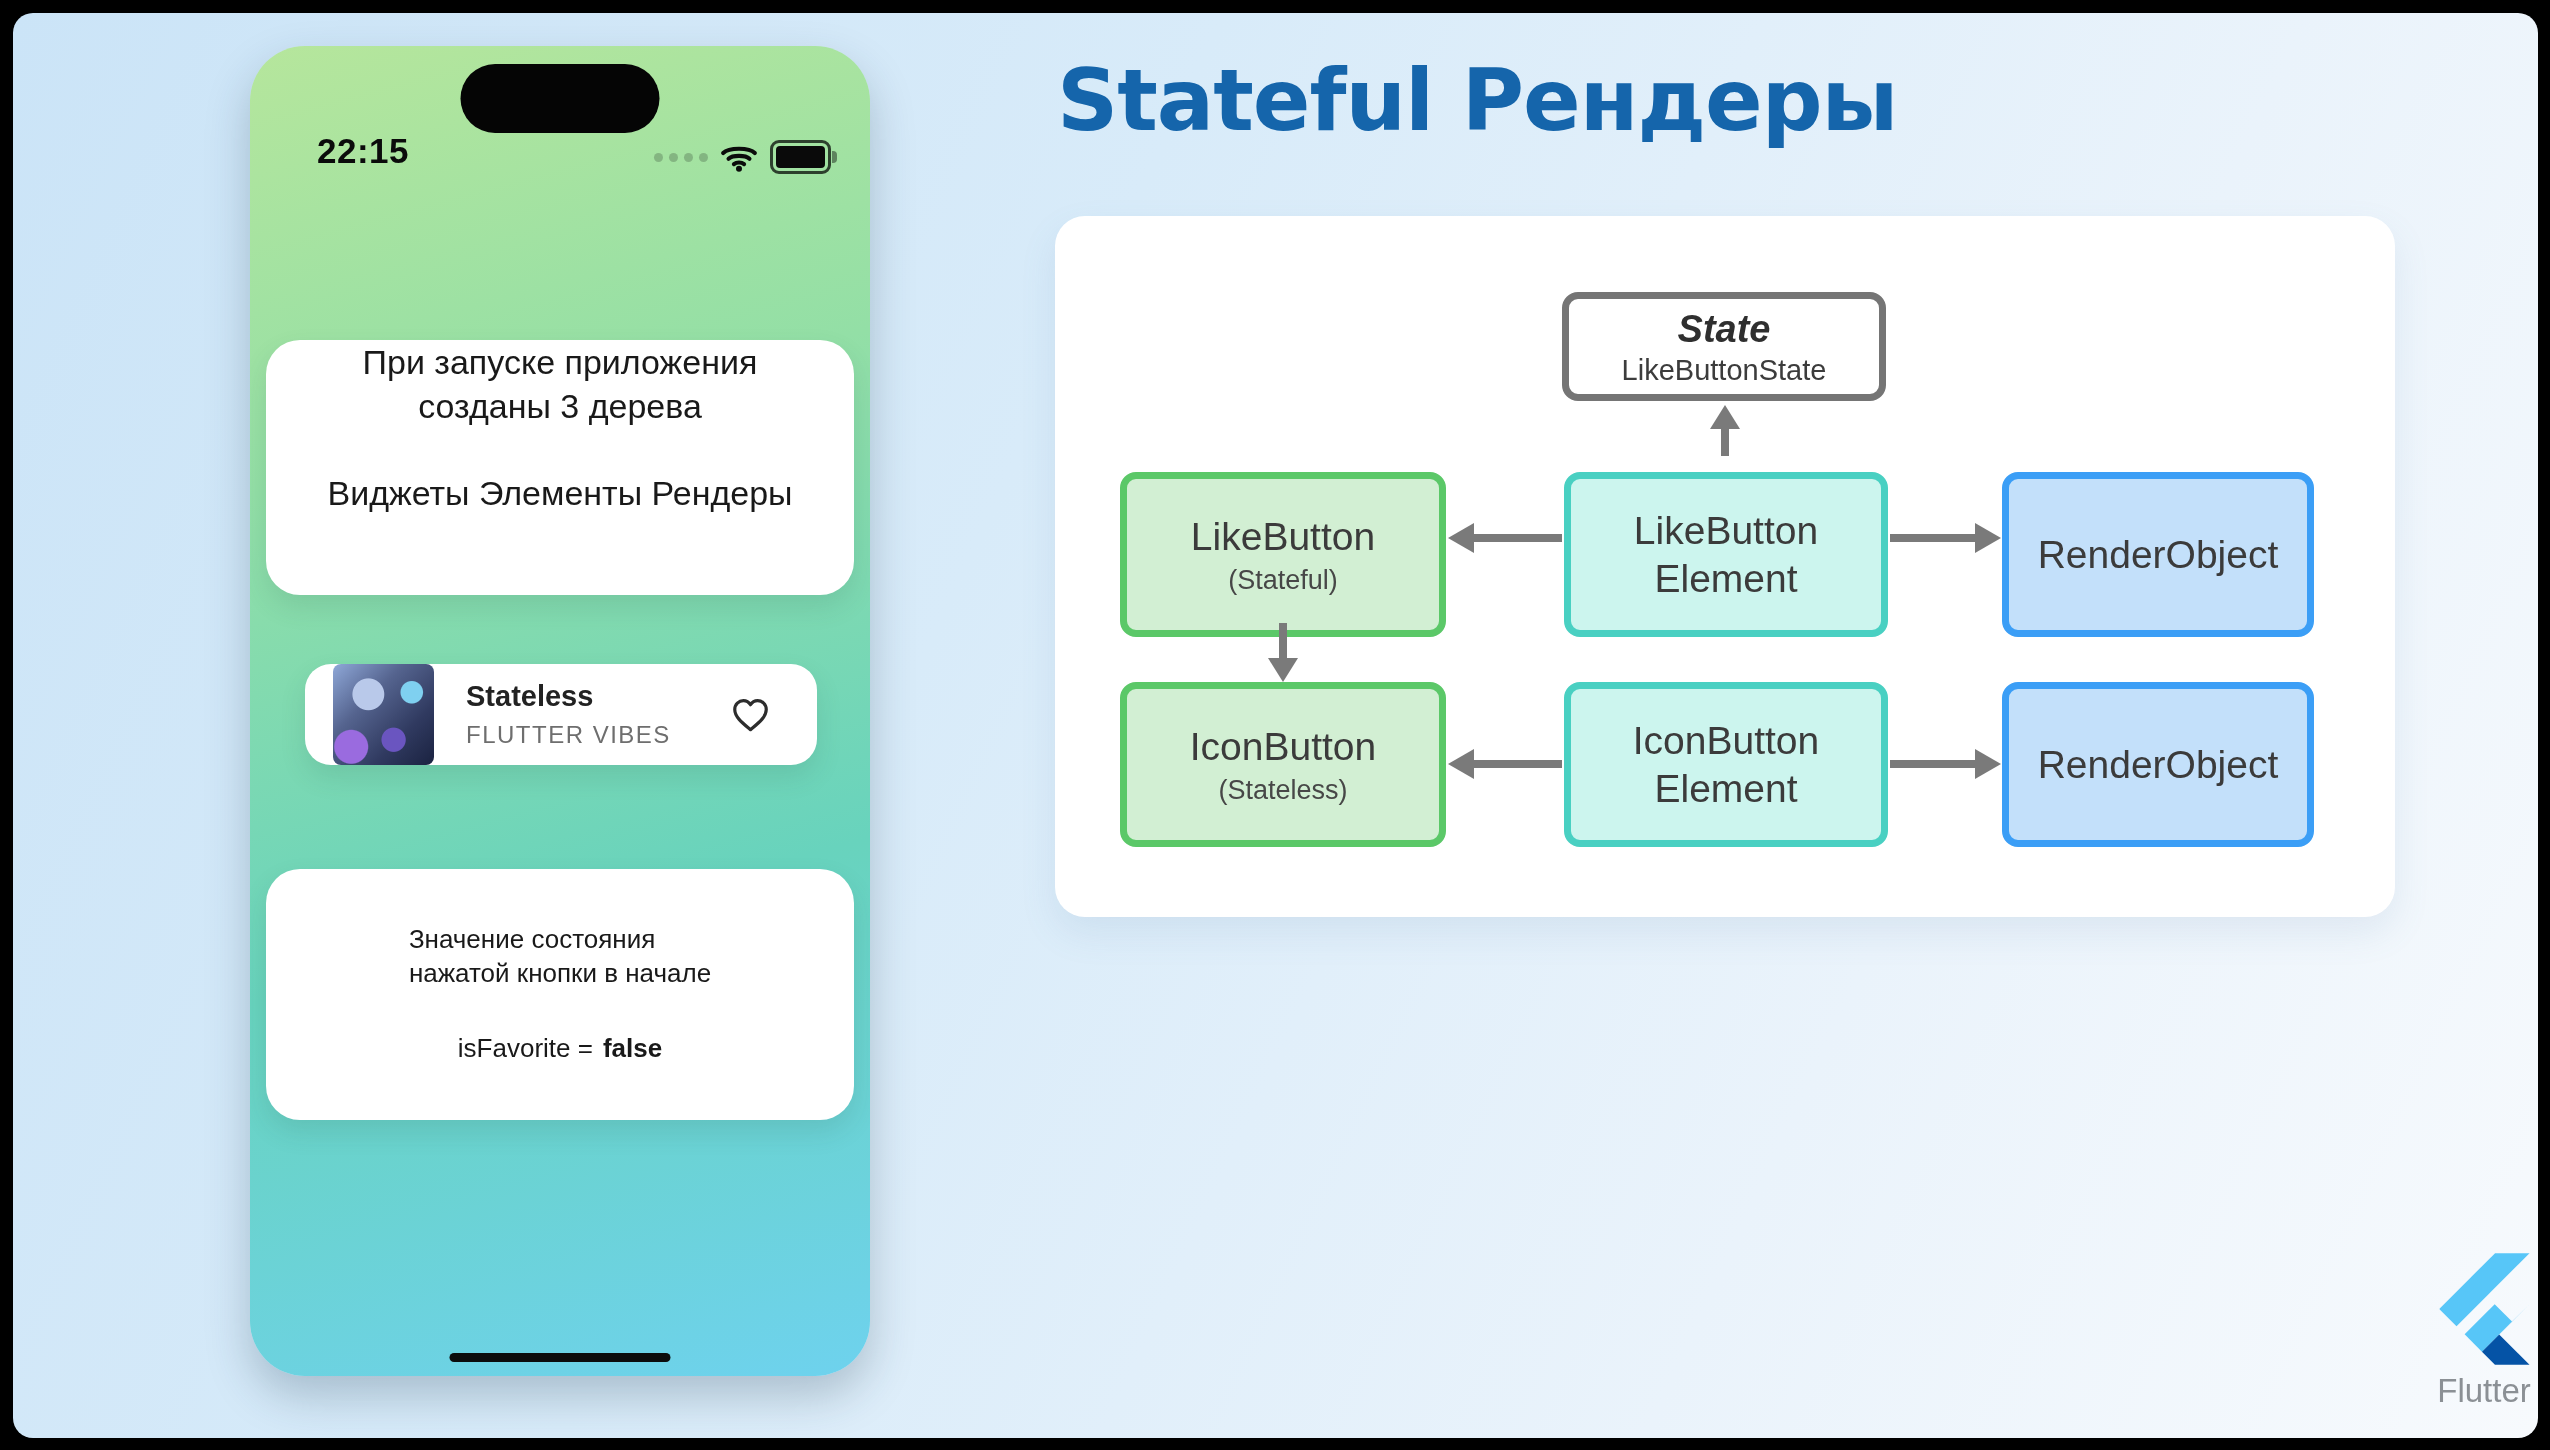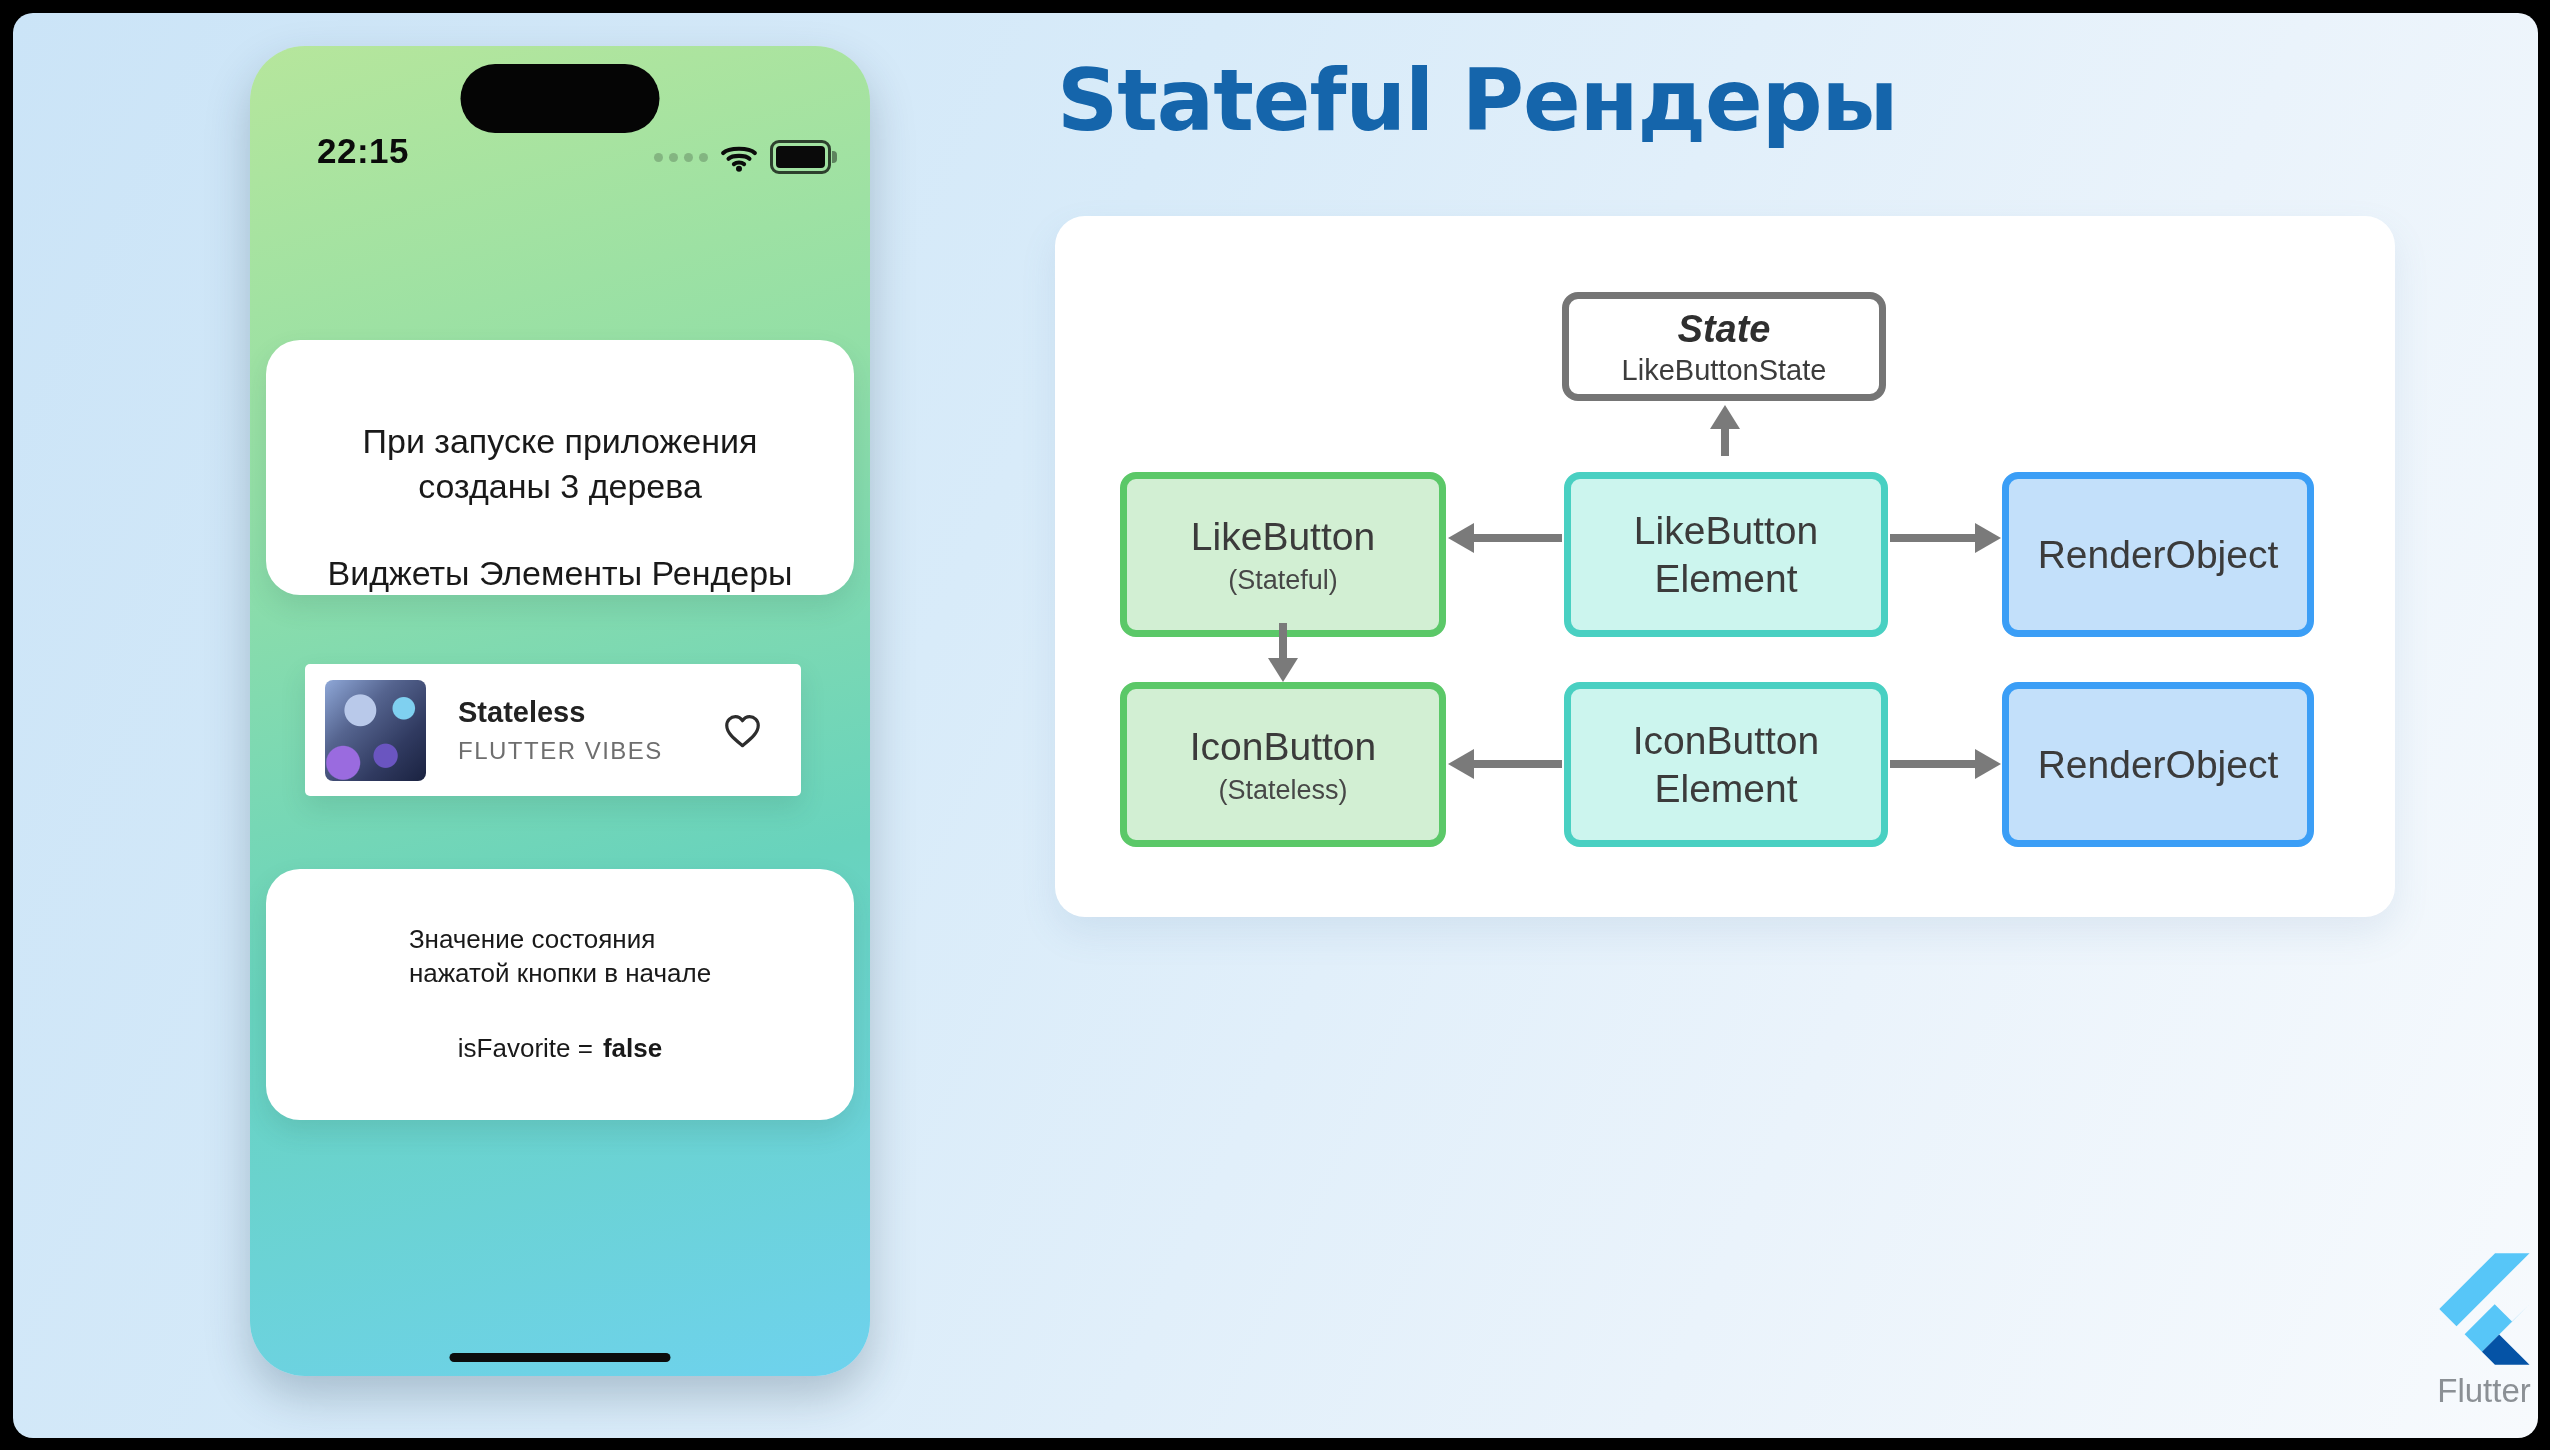--- a/index.html
+++ b/index.html
@@ -25,25 +25,25 @@
   .status-icons{position:absolute;right:39px;top:93px;display:flex;align-items:center;gap:12px;height:36px;}
   .dots{display:flex;gap:6px;align-items:center;}
   .dots i{width:9px;height:9px;border-radius:50%;background:rgba(55,75,55,.30);}
   .wifi{display:block;}
   .battery{position:relative;width:55px;height:28px;border:3px solid rgba(25,35,25,.85);border-radius:9px;}
   .battery .fill{position:absolute;inset:3px;background:#0a0a0a;border-radius:4px;}
   .battery .nub{position:absolute;right:-9px;top:8px;width:5px;height:12px;border-radius:0 4px 4px 0;background:rgba(25,35,25,.5);}
   
   .card{position:absolute;background:#fff;box-shadow:0 12px 26px rgba(40,90,80,.14);}
   .card-top{left:16px;top:294px;width:588px;height:255px;border-radius:34px;
-    display:flex;flex-direction:column;justify-content:flex-end;align-items:center;gap:43px;
+    display:flex;flex-direction:column;justify-content:flex-start;align-items:center;gap:43px;
     text-align:center;font-size:34px;color:#191919;line-height:1.3;}
   .card-top p{margin:0;}
-  .music-card{left:55px;top:618px;width:496px;height:132px;border-radius:5px;
-    display:flex;align-items:center;padding:0;}
+  .music-card{left:55px;top:618px;width:496px;height:85px;border-radius:26px;
+    display:flex;align-items:center;padding:8px;}
   .album{width:101px;height:101px;margin-left:20px;border-radius:8px;flex:0 0 auto;
     background:
       radial-gradient(circle at 18% 82%, #9a6bdf 0 14%, rgba(154,107,223,0) 15%),
       radial-gradient(circle at 78% 28%, #7fd0f0 0 10%, rgba(127,208,240,0) 11%),
       radial-gradient(circle at 60% 75%, #6a55c0 0 12%, rgba(106,85,192,0) 13%),
       radial-gradient(circle at 35% 30%, #b9c9ea 0 16%, rgba(185,201,234,0) 17%),
       linear-gradient(135deg,#8fa8d8 0%,#55648f 35%,#303a60 70%,#1a2240 100%);
   }
   .music-meta{margin-left:32px;display:flex;flex-direction:column;justify-content:center;}
   .music-title{font-size:29px;font-weight:700;color:#222;}

